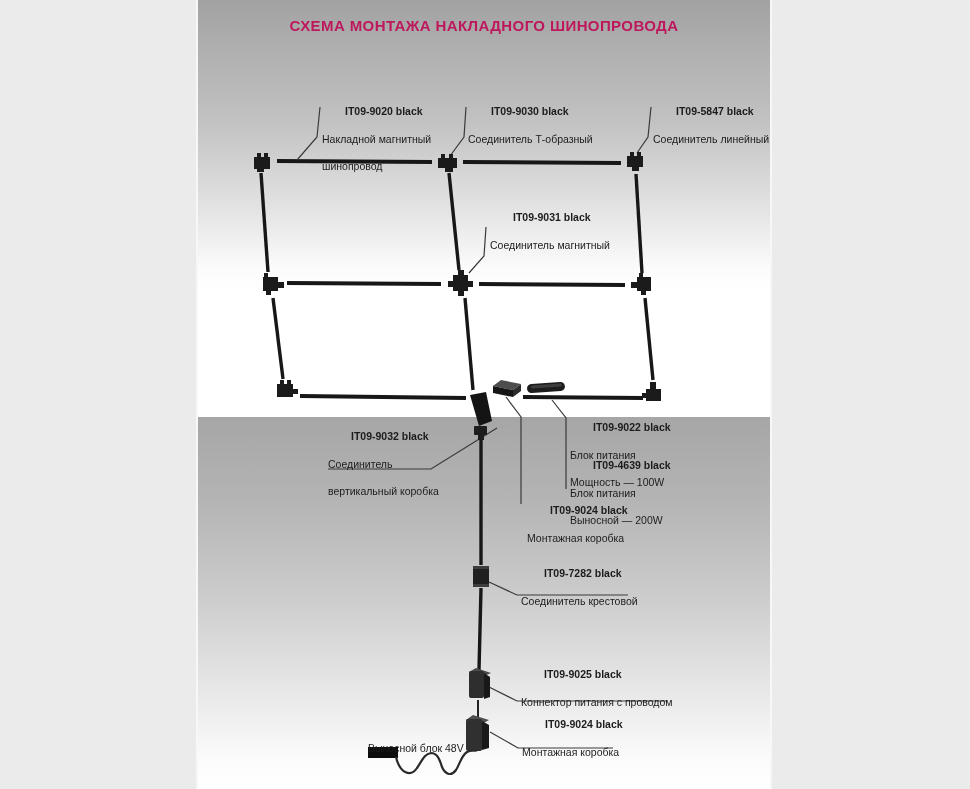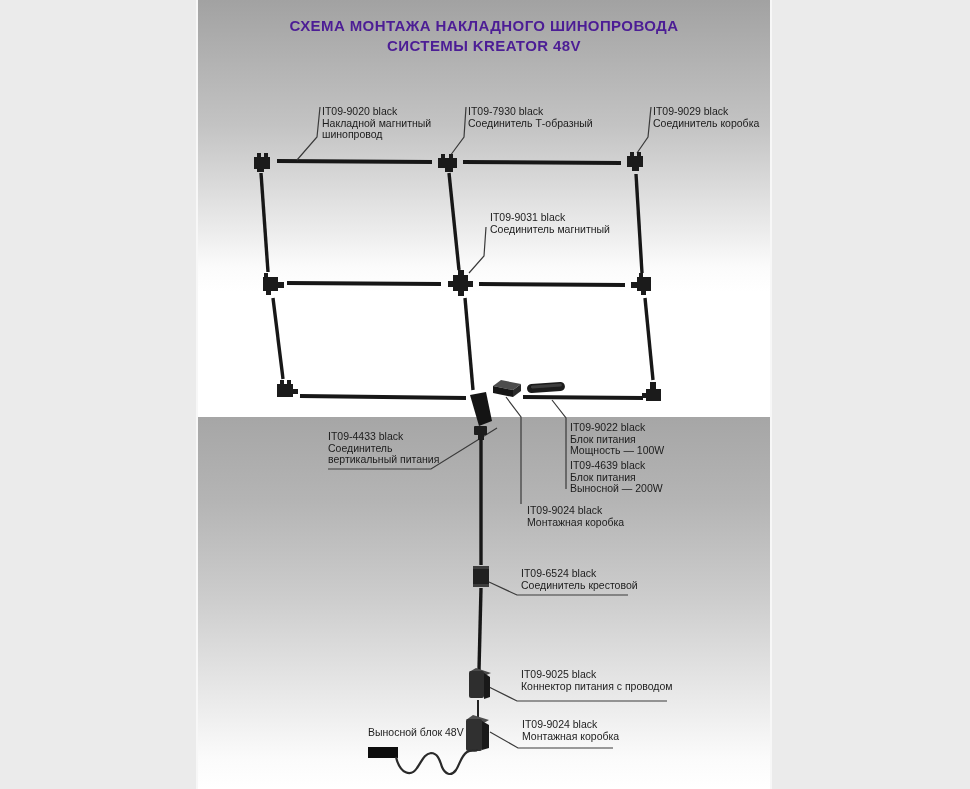--- a/index.html
+++ b/index.html
@@ -17,27 +17,27 @@
     position:absolute;left:0;top:0;width:100%;height:417px;
     background:linear-gradient(180deg,#a2a2a2 0%,#c3c3c3 30%,#ededed 56%,#fbfbfb 64%,#ffffff 70%,#ffffff 100%);
   }
   .band-bottom{
     position:absolute;left:0;top:417px;width:100%;height:372px;
     background:linear-gradient(180deg,#a6a6a6 0%,#b4b4b4 22%,#cccccc 48%,#e9e9e9 75%,#fbfbfb 92%,#ffffff 100%);
   }
   .overlay{position:absolute;left:0;top:0;width:970px;height:789px;}
   .title{
     position:absolute;left:196px;top:16px;width:576px;text-align:center;
-    font-size:15px;font-weight:bold;color:#4c1d95;line-height:20px;letter-spacing:.4px;
+    font-size:15px;font-weight:bold;color:#be185d;line-height:20px;letter-spacing:.4px;
   }
   .lbl{
     position:absolute;font-size:10.5px;line-height:11.5px;color:#1c1c1c;white-space:nowrap;
   }
-  .lbl .code{font-weight:normal;display:block;}
-  .lbl .desc{display:block;}
+  .lbl .code{font-weight:bold;display:block;margin-left:23px;}
+  .lbl .desc{display:block;margin-top:16px;}
   svg{position:absolute;left:0;top:0;}
 </style>
 </head>
 <body>
 
 <div class="panel">
   <div class="band-top"></div>
   <div class="band-bottom"></div>
 </div>
 
@@ -161,69 +161,68 @@
     <rect x="466" y="719" width="16" height="32" rx="2" fill="#303030"></rect>
     <polygon points="482,721 489,725 489,748 482,750" fill="#1a1a1a"></polygon>
   </g>
 
   <rect x="368" y="747" width="30" height="11" fill="#0d0d0d"></rect>
   <path d="M396,757 C400,774 411,777 417,768 C422,761 424,754 431,753 C438,753 440,761 442,767 C445,774 451,777 456,770 C460,764 461,756 467,752 C472,749 476,752 477,750 L477,749" fill="none" stroke="#2a2a2a" stroke-width="2.2"></path>
 </svg>
 
 <div class="title">
   <div>СХЕМА  МОНТАЖА НАКЛАДНОГО ШИНОПРОВОДА</div>
-  <div>СИСТЕМЫ KREATOR 48V</div>
 </div>
 
 <div class="lbl" style="left:322px;top:106px">
   <span class="code">IT09-9020 black</span>
   <span class="desc">Накладной магнитный</span>
   <span class="desc">шинопровод</span>
 </div>
 
 <div class="lbl" style="left:468px;top:106px">
-  <span class="code">IT09-7930 black</span>
+  <span class="code">IT09-9030 black</span>
   <span class="desc">Соединитель Т-образный</span>
 </div>
 
 <div class="lbl" style="left:653px;top:106px">
-  <span class="code">IT09-9029 black</span>
-  <span class="desc">Соединитель коробка</span>
+  <span class="code">IT09-5847 black</span>
+  <span class="desc">Соединитель линейный</span>
 </div>
 
 <div class="lbl" style="left:490px;top:212px">
   <span class="code">IT09-9031 black</span>
   <span class="desc">Соединитель магнитный</span>
 </div>
 
 <div class="lbl" style="left:328px;top:431px">
-  <span class="code">IT09-4433 black</span>
+  <span class="code">IT09-9032 black</span>
   <span class="desc">Соединитель</span>
-  <span class="desc">вертикальный питания</span>
+  <span class="desc">вертикальный коробка</span>
 </div>
 
 <div class="lbl" style="left:570px;top:422px">
   <span class="code">IT09-9022 black</span>
   <span class="desc">Блок питания</span>
   <span class="desc">Мощность — 100W</span>
 </div>
 
 <div class="lbl" style="left:570px;top:460px">
   <span class="code">IT09-4639 black</span>
   <span class="desc">Блок питания</span>
   <span class="desc">Выносной — 200W</span>
 </div>
 
 <div class="lbl" style="left:527px;top:505px">
   <span class="code">IT09-9024 black</span>
   <span class="desc">Монтажная коробка</span>
 </div>
 
 <div class="lbl" style="left:521px;top:568px">
-  <span class="code">IT09-6524 black</span>
+  <span class="code">IT09-7282 black</span>
   <span class="desc">Соединитель крестовой</span>
 </div>
 
 <div class="lbl" style="left:521px;top:669px">
   <span class="code">IT09-9025 black</span>
   <span class="desc">Коннектор питания с проводом</span>
 </div>
 
 <div class="lbl" style="left:522px;top:719px">
   <span class="code">IT09-9024 black</span>

